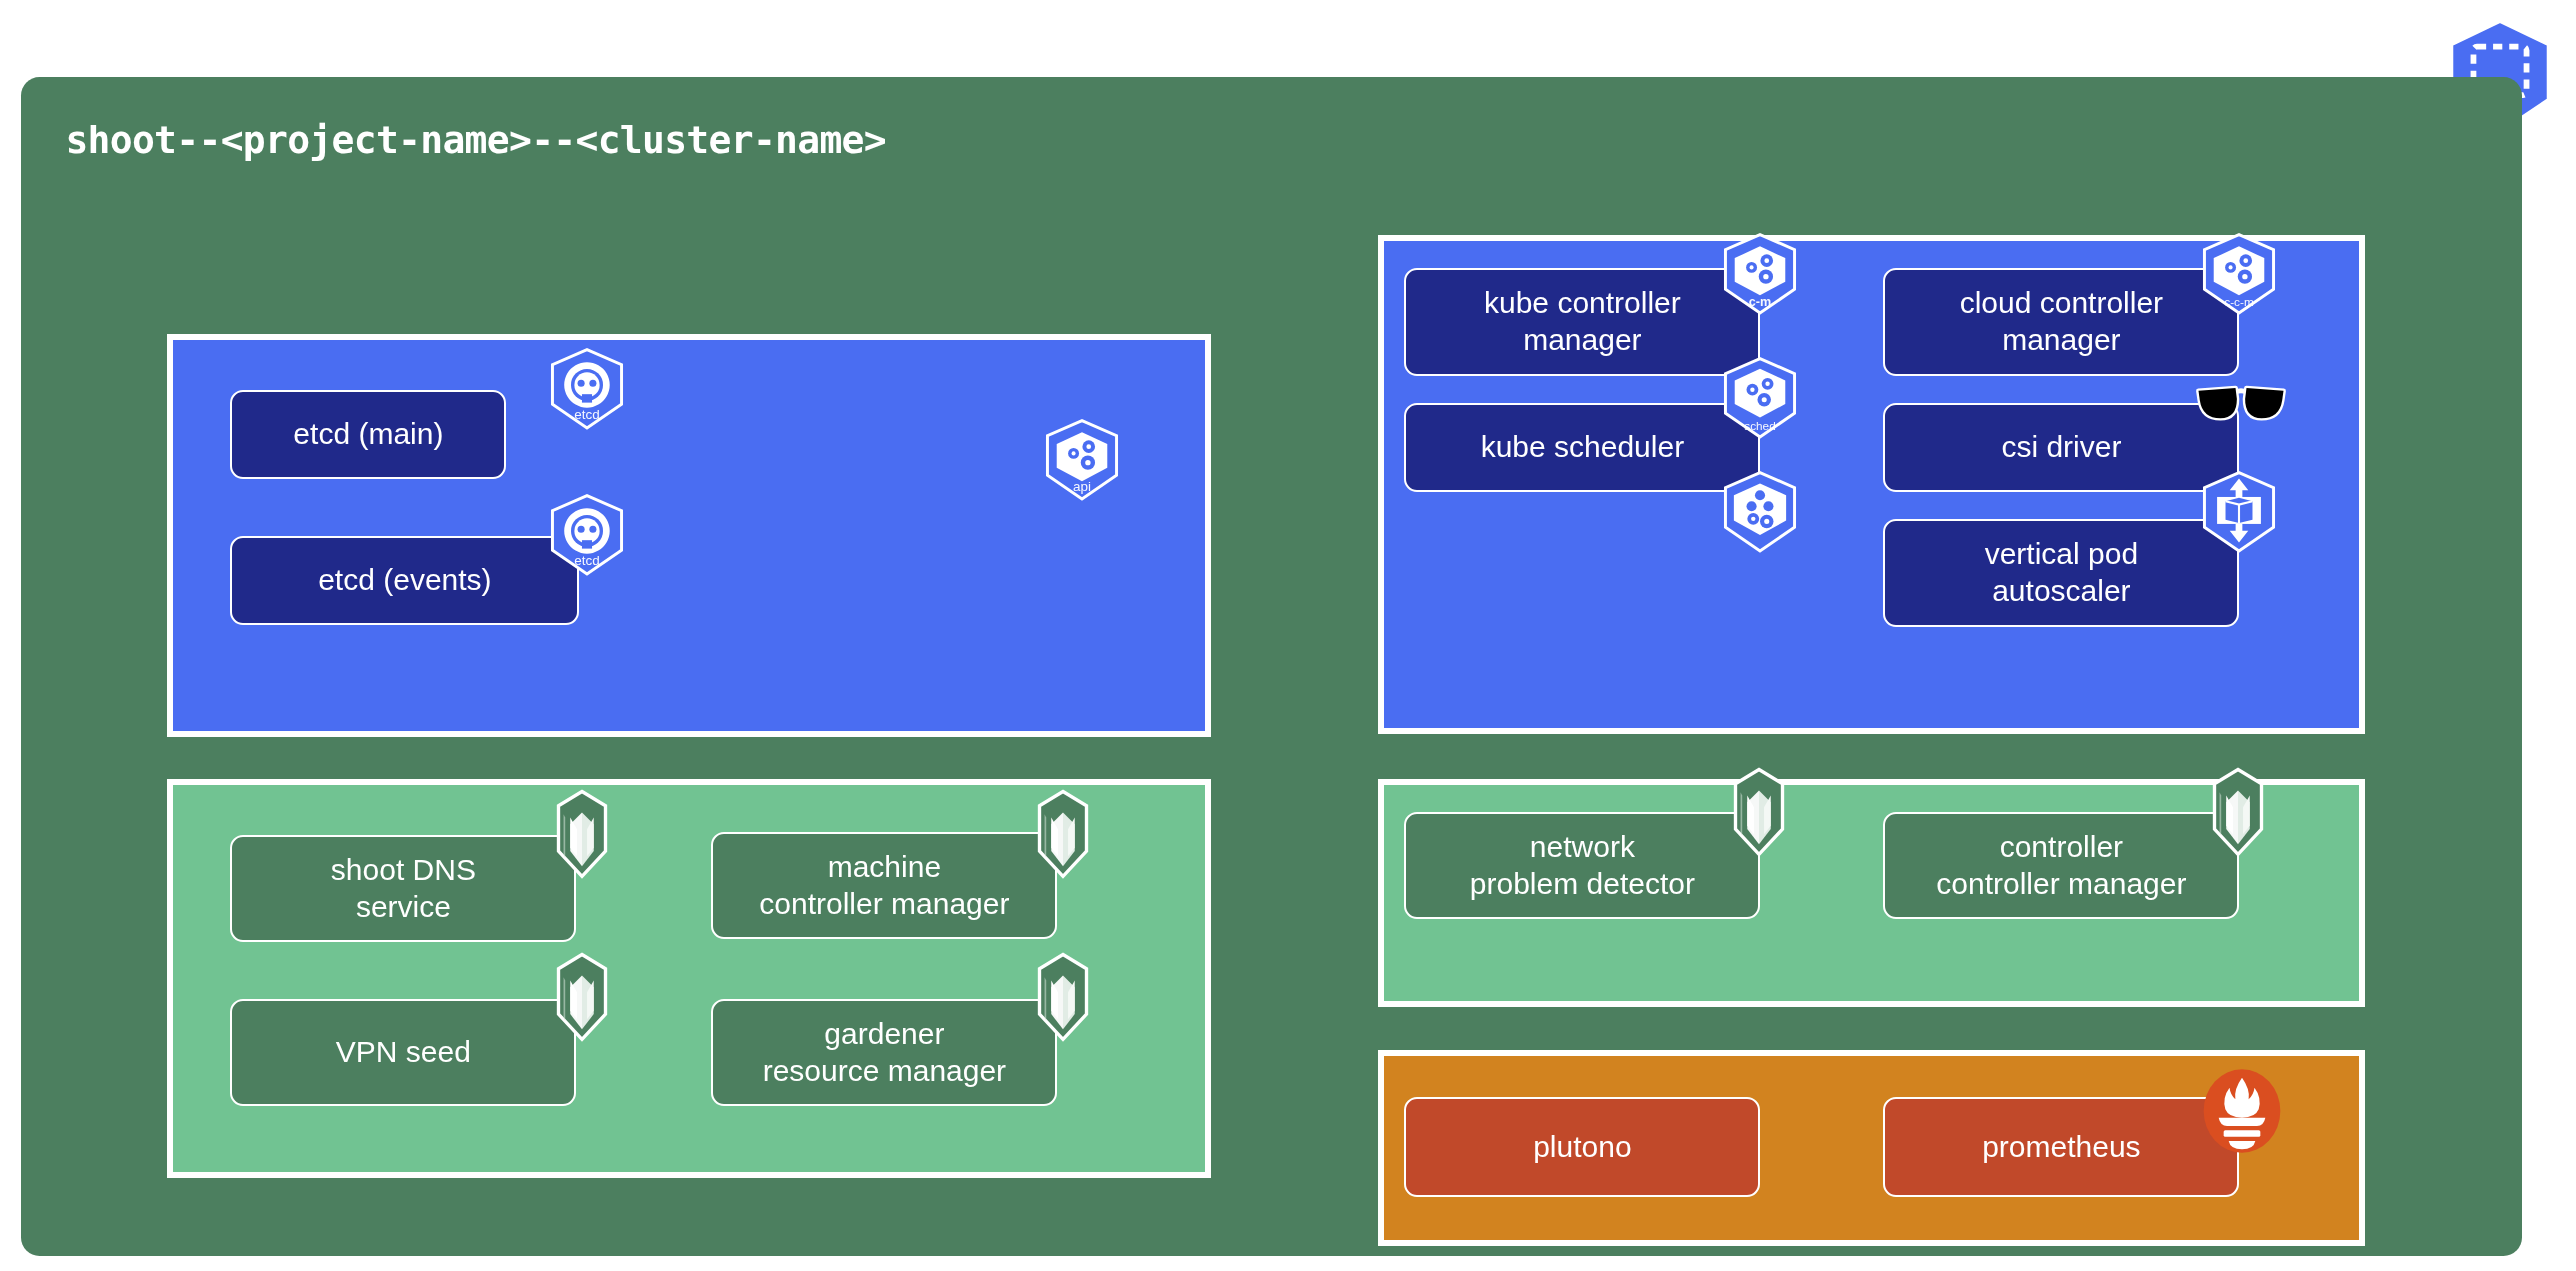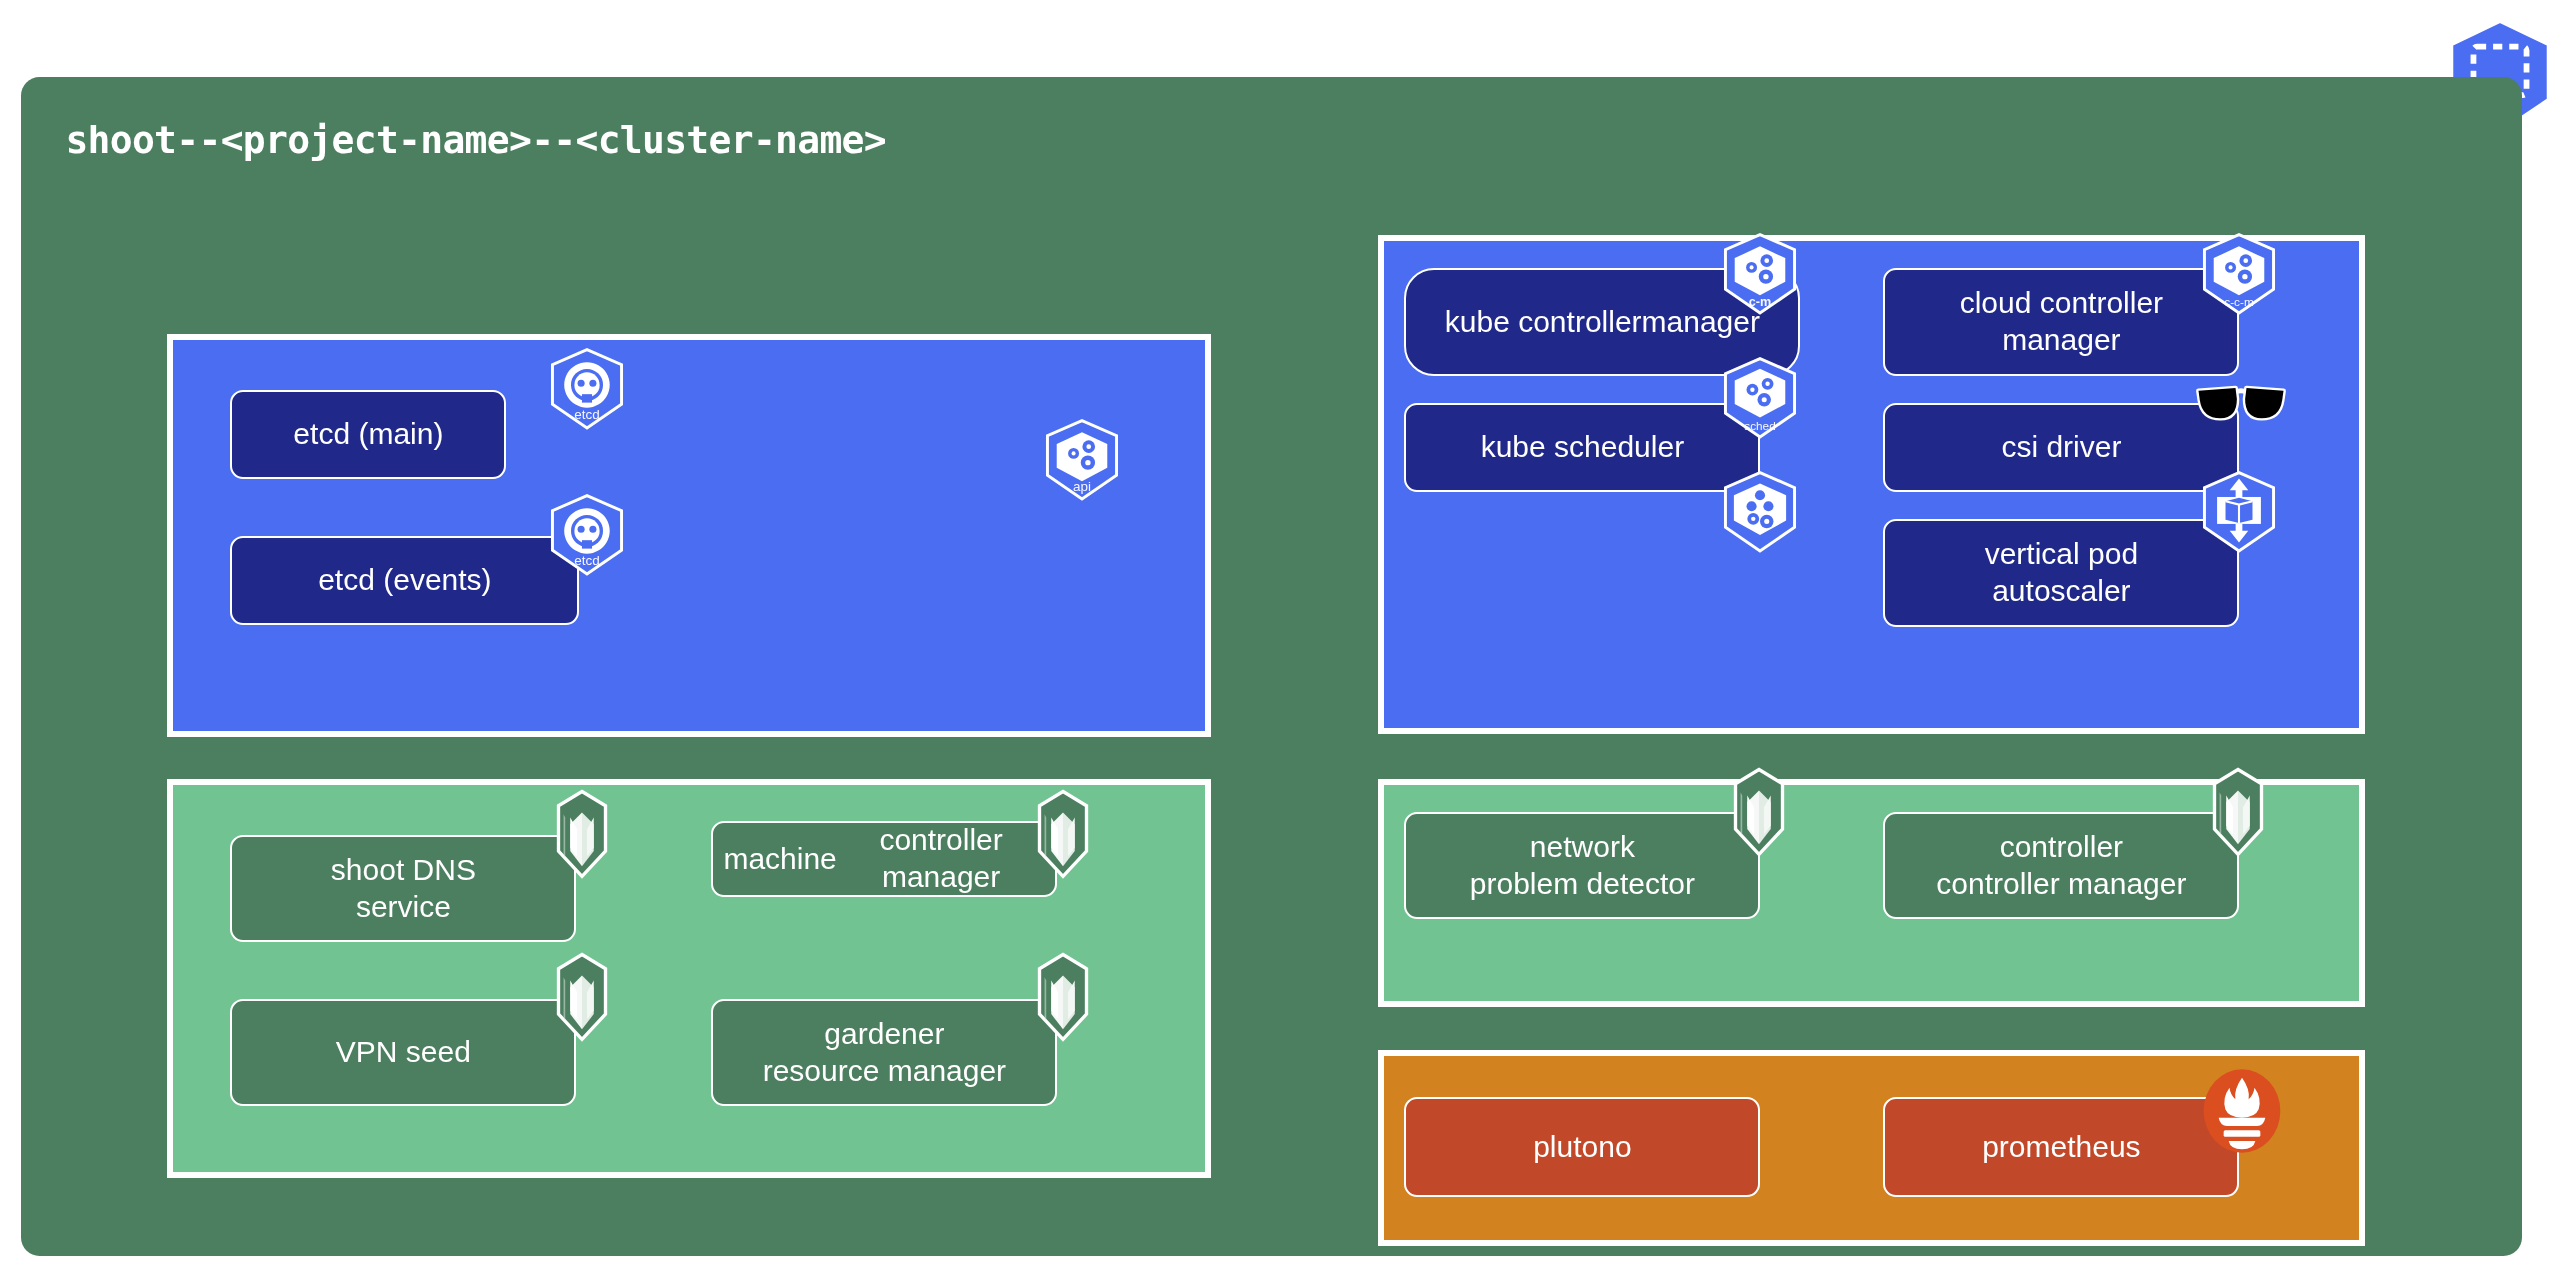--- a/index.html
+++ b/index.html
@@ -146,21 +146,21 @@
             <circle cx="57" cy="53" r="8.5"></circle>
               <circle cx="57" cy="53" r="3.2" fill="#ffffff"></circle>
           </g>
           <text x="50" y="87" font-family="Liberation Sans, sans-serif" font-size="16" fill="#ffffff" text-anchor="middle" opacity="0.95">api</text>
         </svg>
       </div>
     </div>
 
     <div class="panel panel-blue" id="panel-cp-ctrl">
 
-      <div class="node node-navy" style="left:20px; top:27px; width:396px; height:108px; border-radius:30px;">
+      <div class="node node-navy" style="left:20px; top:27px; width:356px; height:108px; flex-direction:column;">
         <span class="node-label">kube controller</span>
         <span class="node-label">manager</span>
       </div>
       <div class="badge badge-k8s" style="left:333px; top:-8.6px;font-weight:bold;">
         <svg viewBox="0 0 100 108">
           <path d="M50 3 L91 21 L91 68 L50 96 L9 68 L9 21 Z" fill="#4a6df2" stroke="#ffffff" stroke-width="3.5"></path>
           <path d="M50 17 L80 31 L80 59 L50 75 L20 59 L20 31 Z" fill="#ffffff"></path>
           <g fill="#4a6df2">
             <circle cx="40" cy="42" r="6.5"></circle>
               <circle cx="40" cy="42" r="2.4" fill="#ffffff"></circle>
@@ -274,21 +274,21 @@
         <svg viewBox="0 0 100 112">
           <path d="M50 3 L78 20 L78 74 L50 104 L22 74 L22 20 Z" fill="#4c7f5f" stroke="#ffffff" stroke-width="4"></path>
           <path d="M50 28 L50 92 L36 74 L36 42 Z" fill="#ffffff" opacity="0.95"></path>
           <path d="M50 28 L50 92 L64 74 L64 42 Z" fill="#e9f2ec" opacity="0.95"></path>
           <path d="M36 34 L44 48 L44 80 L36 70 Z" fill="#ffffff"></path>
           <path d="M64 34 L56 48 L56 80 L64 70 Z" fill="#f4f8f5"></path>
           <path d="M28 30 L30 34 L30 82 L28 78 Z" fill="#c9dccf" opacity="0.6"></path>
         </svg>
       </div>
 
-      <div class="node node-dgreen" style="left:538px; top:36px; width:346px; height:76px; flex-direction:row;">
+      <div class="node node-dgreen" style="left:538px; top:47px; width:346px; height:107px; flex-direction:column;">
         <span class="node-label">machine</span>
         <span class="node-label">controller manager</span>
       </div>
       <div class="badge badge-gdn" style="left:848px; top:3.6px;">
         <svg viewBox="0 0 100 112">
           <path d="M50 3 L78 20 L78 74 L50 104 L22 74 L22 20 Z" fill="#4c7f5f" stroke="#ffffff" stroke-width="4"></path>
           <path d="M50 28 L50 92 L36 74 L36 42 Z" fill="#ffffff" opacity="0.95"></path>
           <path d="M50 28 L50 92 L64 74 L64 42 Z" fill="#e9f2ec" opacity="0.95"></path>
           <path d="M36 34 L44 48 L44 80 L36 70 Z" fill="#ffffff"></path>
           <path d="M64 34 L56 48 L56 80 L64 70 Z" fill="#f4f8f5"></path>

